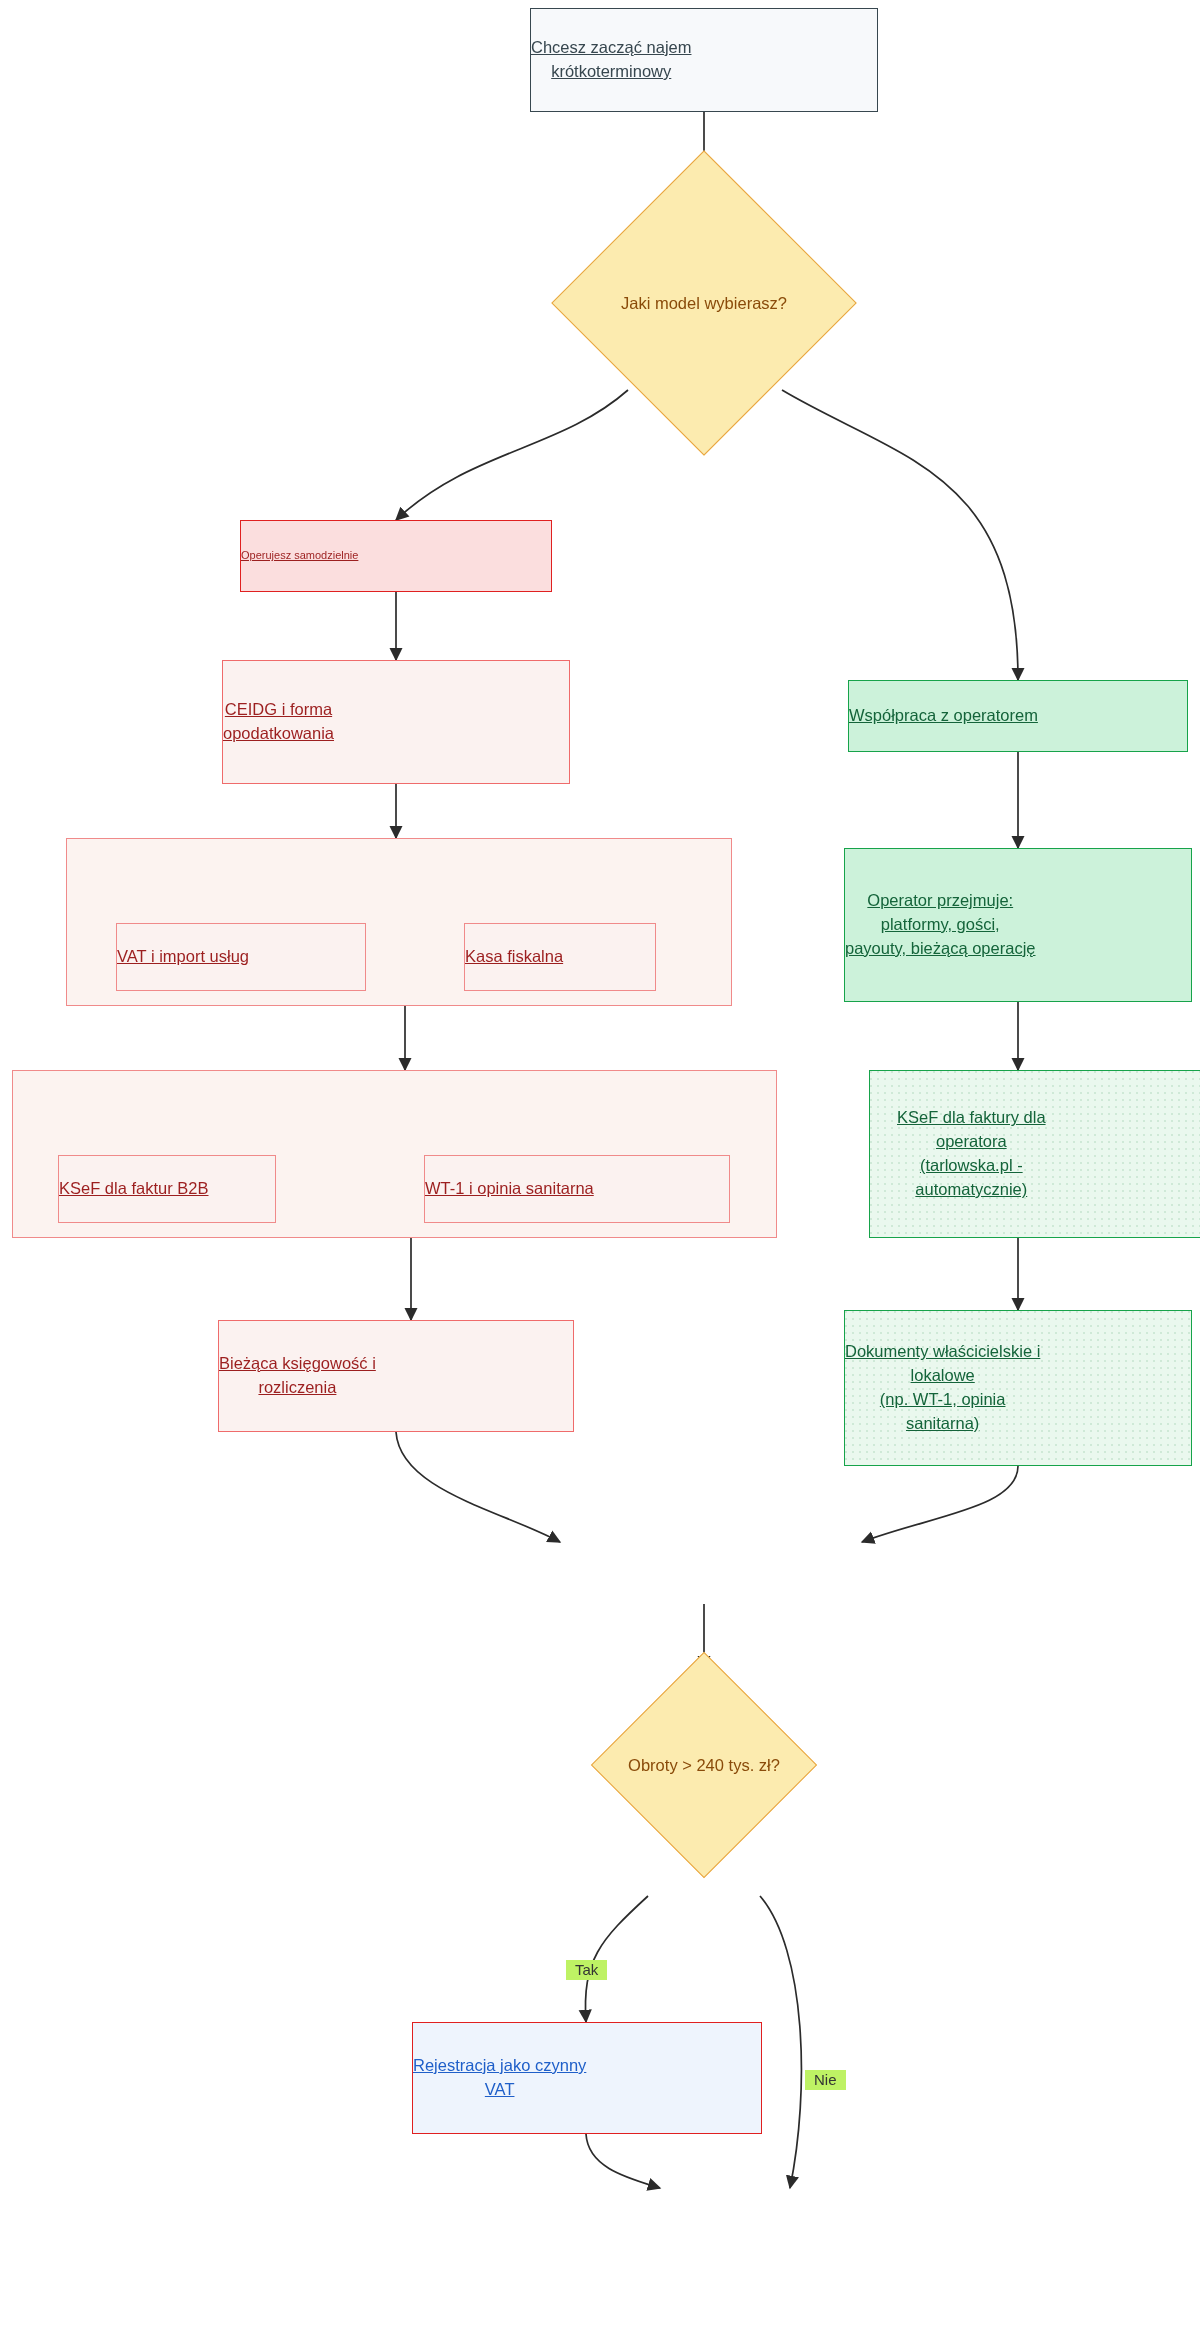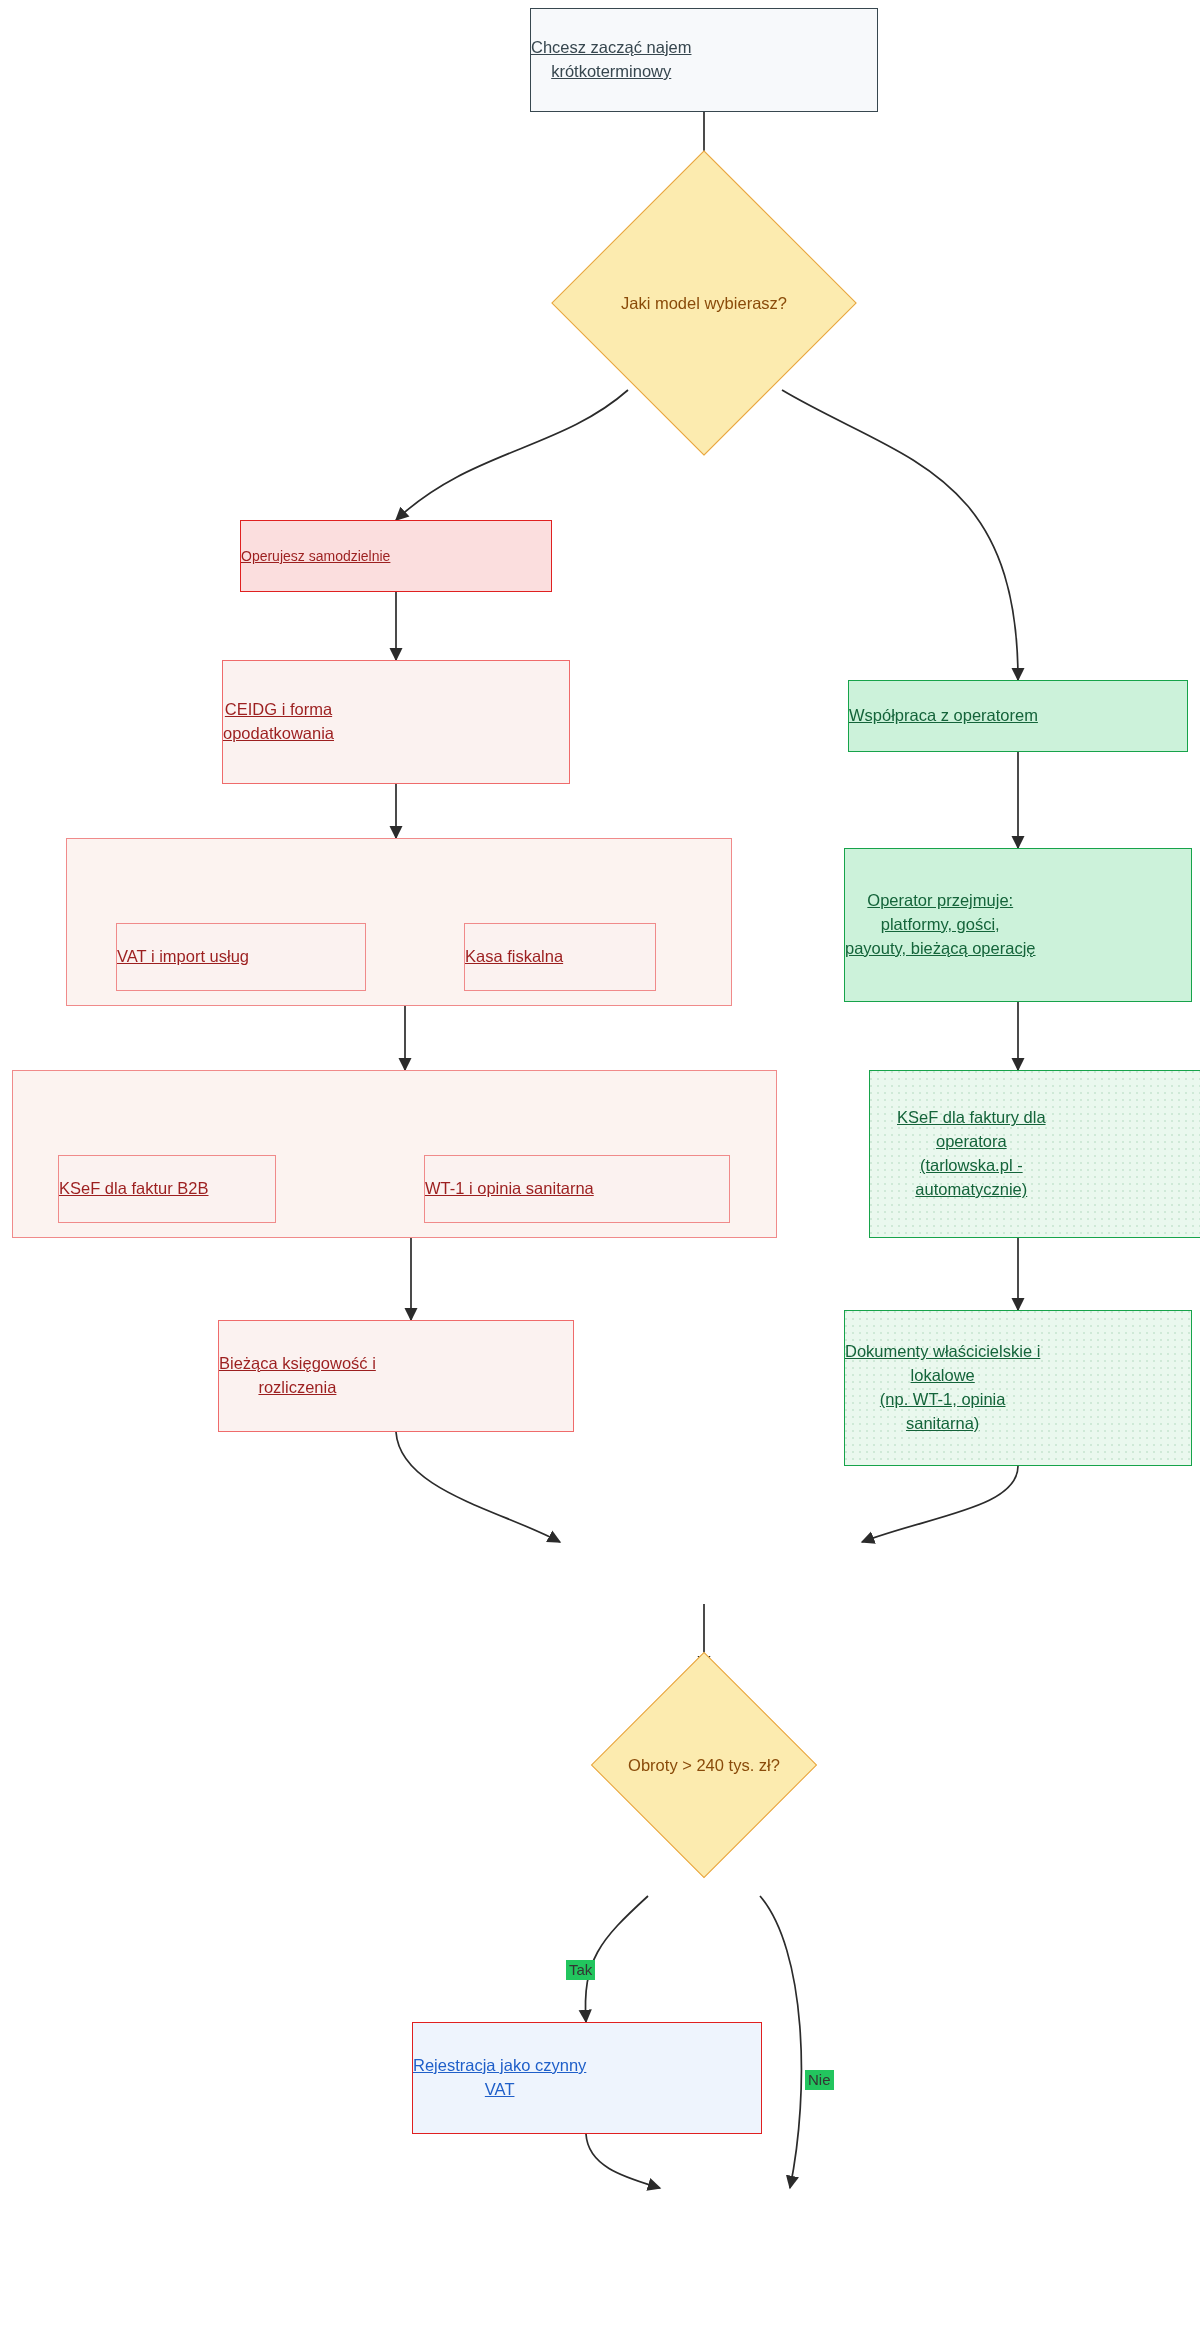--- a/index.html
+++ b/index.html
@@ -16,38 +16,38 @@
   
   .diamond-wrap{position:absolute;}
   .diamond-shape{position:absolute;left:0;top:0;width:100%;height:100%;
      background:#fcebaf;border:1.6px solid #e8a33d;
      transform:rotate(45deg);box-sizing:border-box;}
   .diamond-label{position:absolute;left:0;top:0;width:100%;height:100%;
      display:flex;align-items:center;justify-content:center;color:#8a4b0a;font-size:16.5px;
      white-space:nowrap;}
 
   
-  .n-red-strong{background:#fbdede;border:1.8px solid #e02020;color:#9c1f1f;font-size:14px;}
+  .n-red-strong{background:#fbdede;border:1.8px solid #e02020;color:#9c1f1f;font-size:11px;}
   .n-red-soft{background:#fbf2f0;border:1.4px solid #ef6b6b;color:#9c1f1f;font-size:16.5px;}
   .n-red-inner{background:#fbf2f0;border:1.4px solid #f08a8a;color:#9c1f1f;font-size:16.5px;margin-top:35px;}
   .sub-red{background:#fcf3f0;border:1.4px solid #f08a8a;box-sizing:border-box;position:absolute;}
 
   
   .n-green{background:#ccf2da;border:1.5px solid #16a34a;color:#14643a;font-size:16.5px;}
   .n-green-pat{background:#eaf8ee;border:1.5px solid #16a34a;color:#14643a;font-size:16.5px;
      background-image:radial-gradient(circle at 1px 1px,#cfe9d7 1px,transparent 1px);
      background-size:7px 7px;}
 
   
   .n-blue{background:#e9f1fd;border:1.6px solid #3b74d6;color:#1f5fc9;font-size:16.5px;}
   .n-blue-redborder{background:#eef4fd;border:1.6px solid #e02020;color:#1f5fc9;font-size:16.5px;}
   .n-blue-soft{background:#e9f1fd;border:1.4px solid #9dc0ee;color:#1f5fc9;font-size:16.5px;}
 
-  .edge-label{position:absolute;background:#22c55e;color:#333333;font-size:15px;
-     padding:1px 3px;box-sizing:border-box;line-height:1.2;}
+  .edge-label{position:absolute;background:#bef264;color:#333333;font-size:15px;
+     padding:1px 9px;box-sizing:border-box;line-height:1.2;}
 </style>
 </head>
 <body>
 
 <div id="canvas">
 
   <svg class="edges" viewBox="0 0 1200 2330">
     <defs>
       <marker id="ah" markerWidth="9" markerHeight="9" refX="7.2" refY="4.5" orient="auto">
         <path d="M0,0.6 L8,4.5 L0,8.4 z" fill="#2b2b2b"></path>

